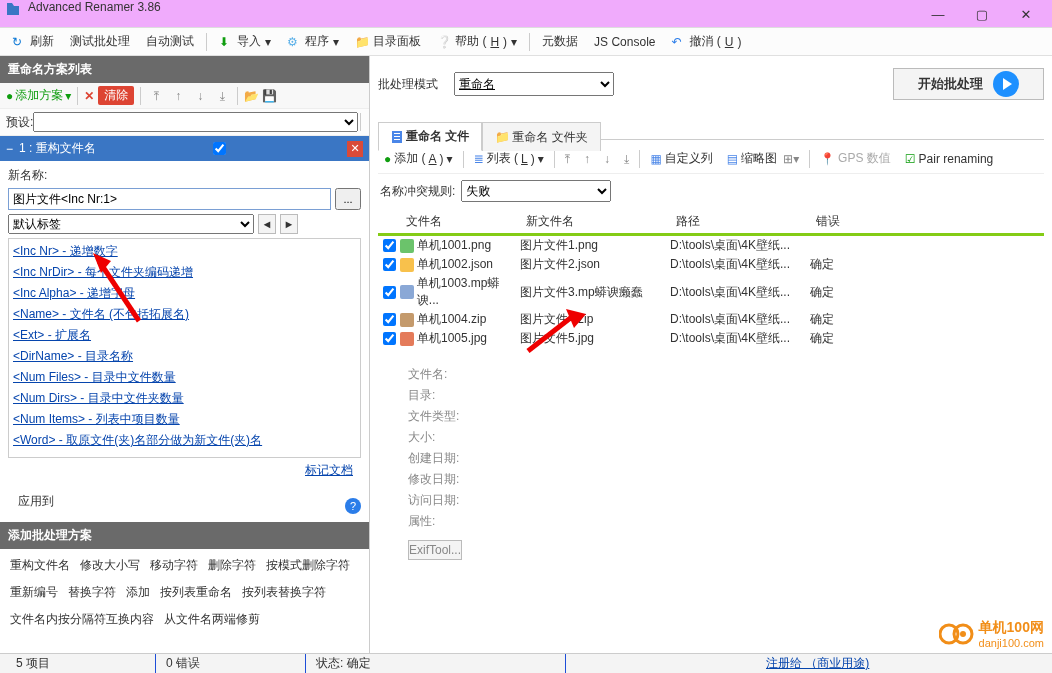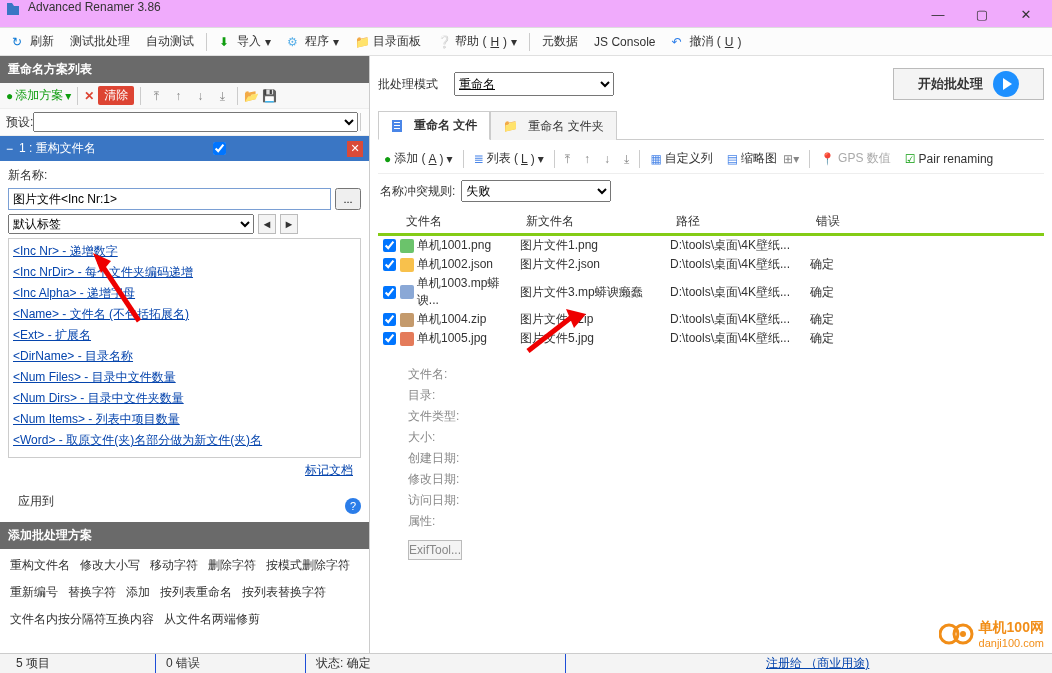--- a/index.html
+++ b/index.html
@@ -56,21 +56,21 @@
 .add-methods span { font-size: 12px; color: #333; cursor: pointer; }
 
 .right-pane { flex: 1; display: flex; flex-direction: column; padding: 6px 8px 0 8px; gap: 4px; }
 .batch-row { display: flex; align-items: center; gap: 16px; padding: 6px 0; }
 .batch-row select { width: 160px; height: 24px; font-size: 12px; text-decoration: underline; }
 .start-btn { margin-left: auto; display: flex; align-items: center; gap: 10px; height: 32px; padding: 0 24px; border: 1px solid #bbb; background: #f4f4f4; font-size: 13px; font-weight: bold; cursor: pointer; }
 .play-circle { width: 26px; height: 26px; border-radius: 50%; background: #1e90ff; display: flex; align-items: center; justify-content: center; }
 .play-circle::after { content: ''; border-left: 9px solid #fff; border-top: 6px solid transparent; border-bottom: 6px solid transparent; margin-left: 2px; }
 
 .tab-row { display: flex; border-bottom: 1px solid #ccc; }
-.tab { padding: 5px 12px; border: 1px solid #ccc; border-bottom: none; background: #f4f4f4; display: flex; align-items: center; gap: 11px; font-size: 12px; cursor: pointer; position: relative; top: 1px; }
+.tab { padding: 5px 12px; border: 1px solid #ccc; border-bottom: none; background: #f4f4f4; display: flex; align-items: center; gap: 3px; font-size: 12px; cursor: pointer; position: relative; top: 12px; }
 .tab.active { background: #fff; border-bottom: 1px solid #fff; font-weight: bold; }
 .tab .ic-doc { width: 12px; height: 12px; }
 
 .file-toolbar { display: flex; align-items: center; padding: 4px 2px; gap: 6px; border-bottom: 1px solid #eee; flex-wrap: wrap; }
 .file-toolbar .ft-item { display: inline-flex; align-items: center; gap: 3px; font-size: 12px; cursor: pointer; padding: 2px 4px; }
 .ft-sep { width: 1px; height: 18px; background: #ccc; }
 
 .conflict-row { display: flex; align-items: center; gap: 6px; padding: 2px 2px 4px; }
 .conflict-row select { width: 150px; height: 22px; font-size: 12px; }
 

